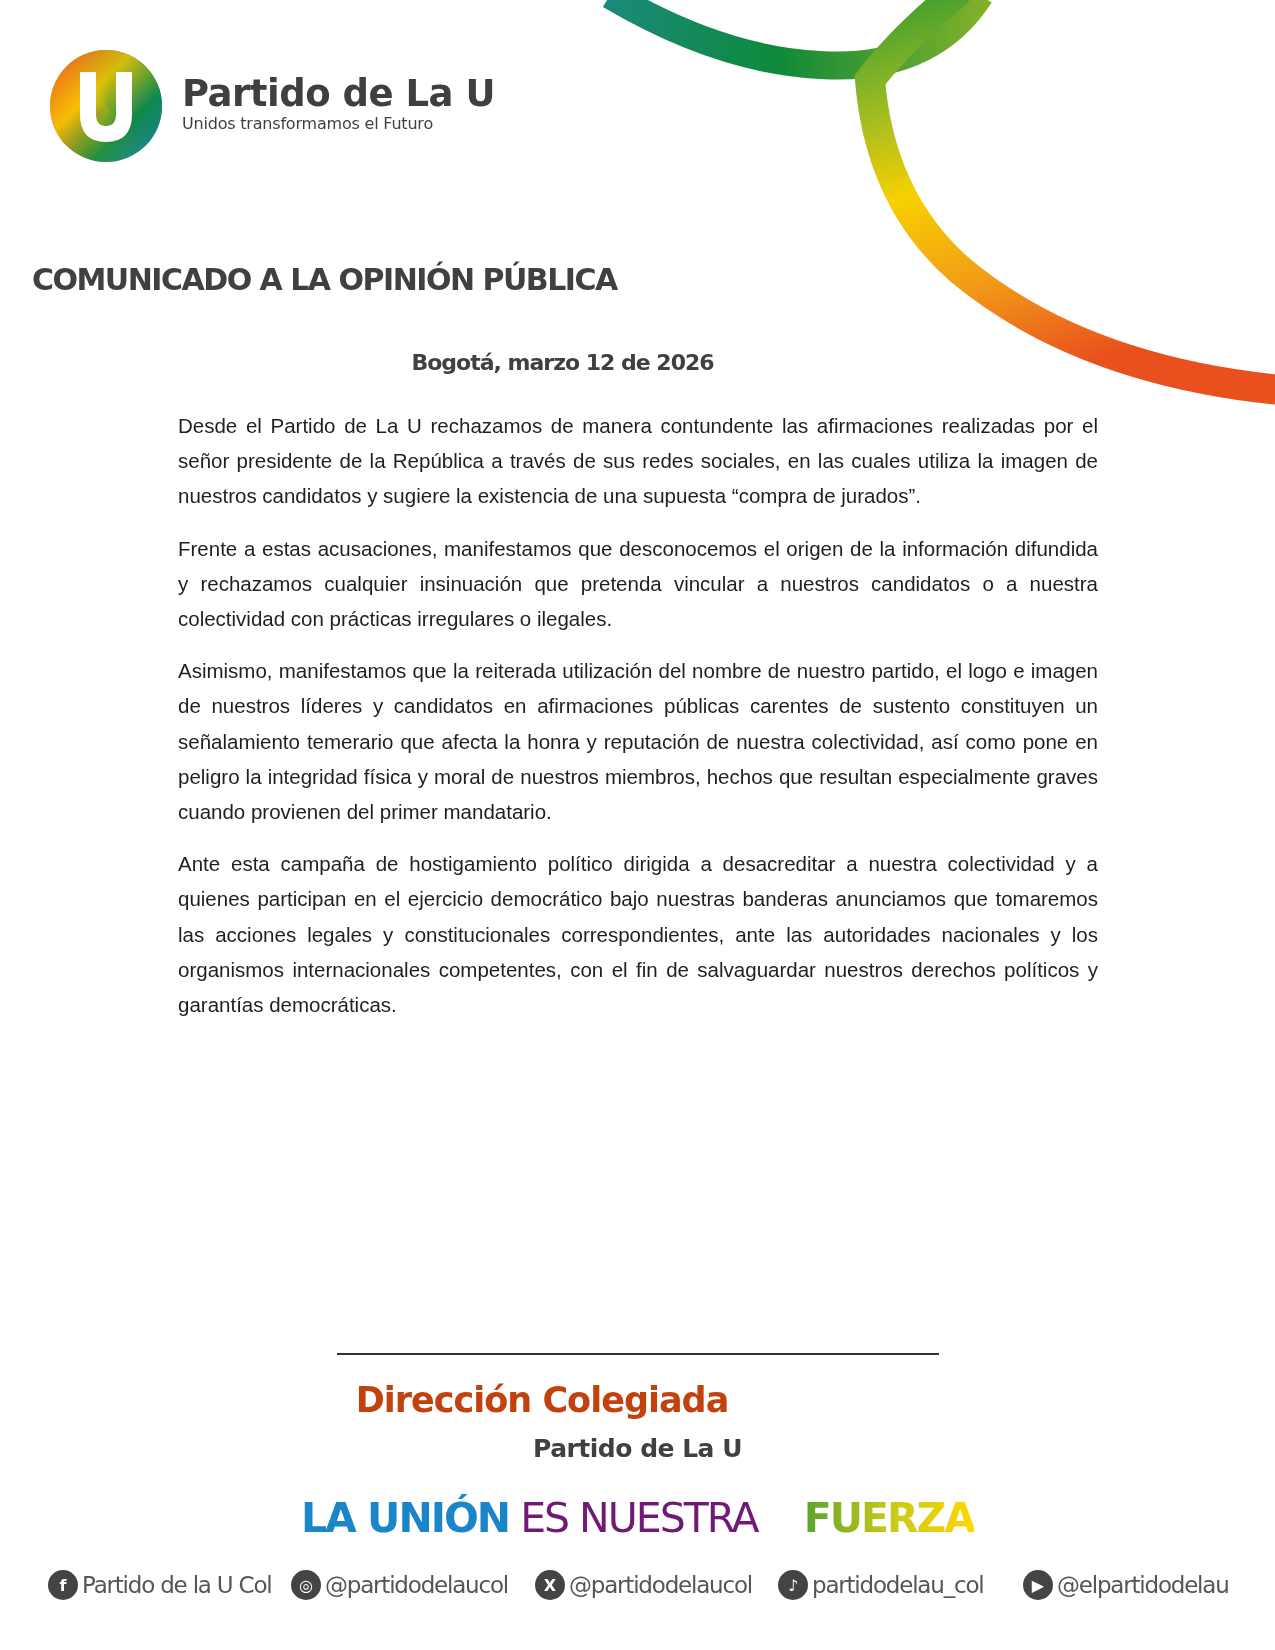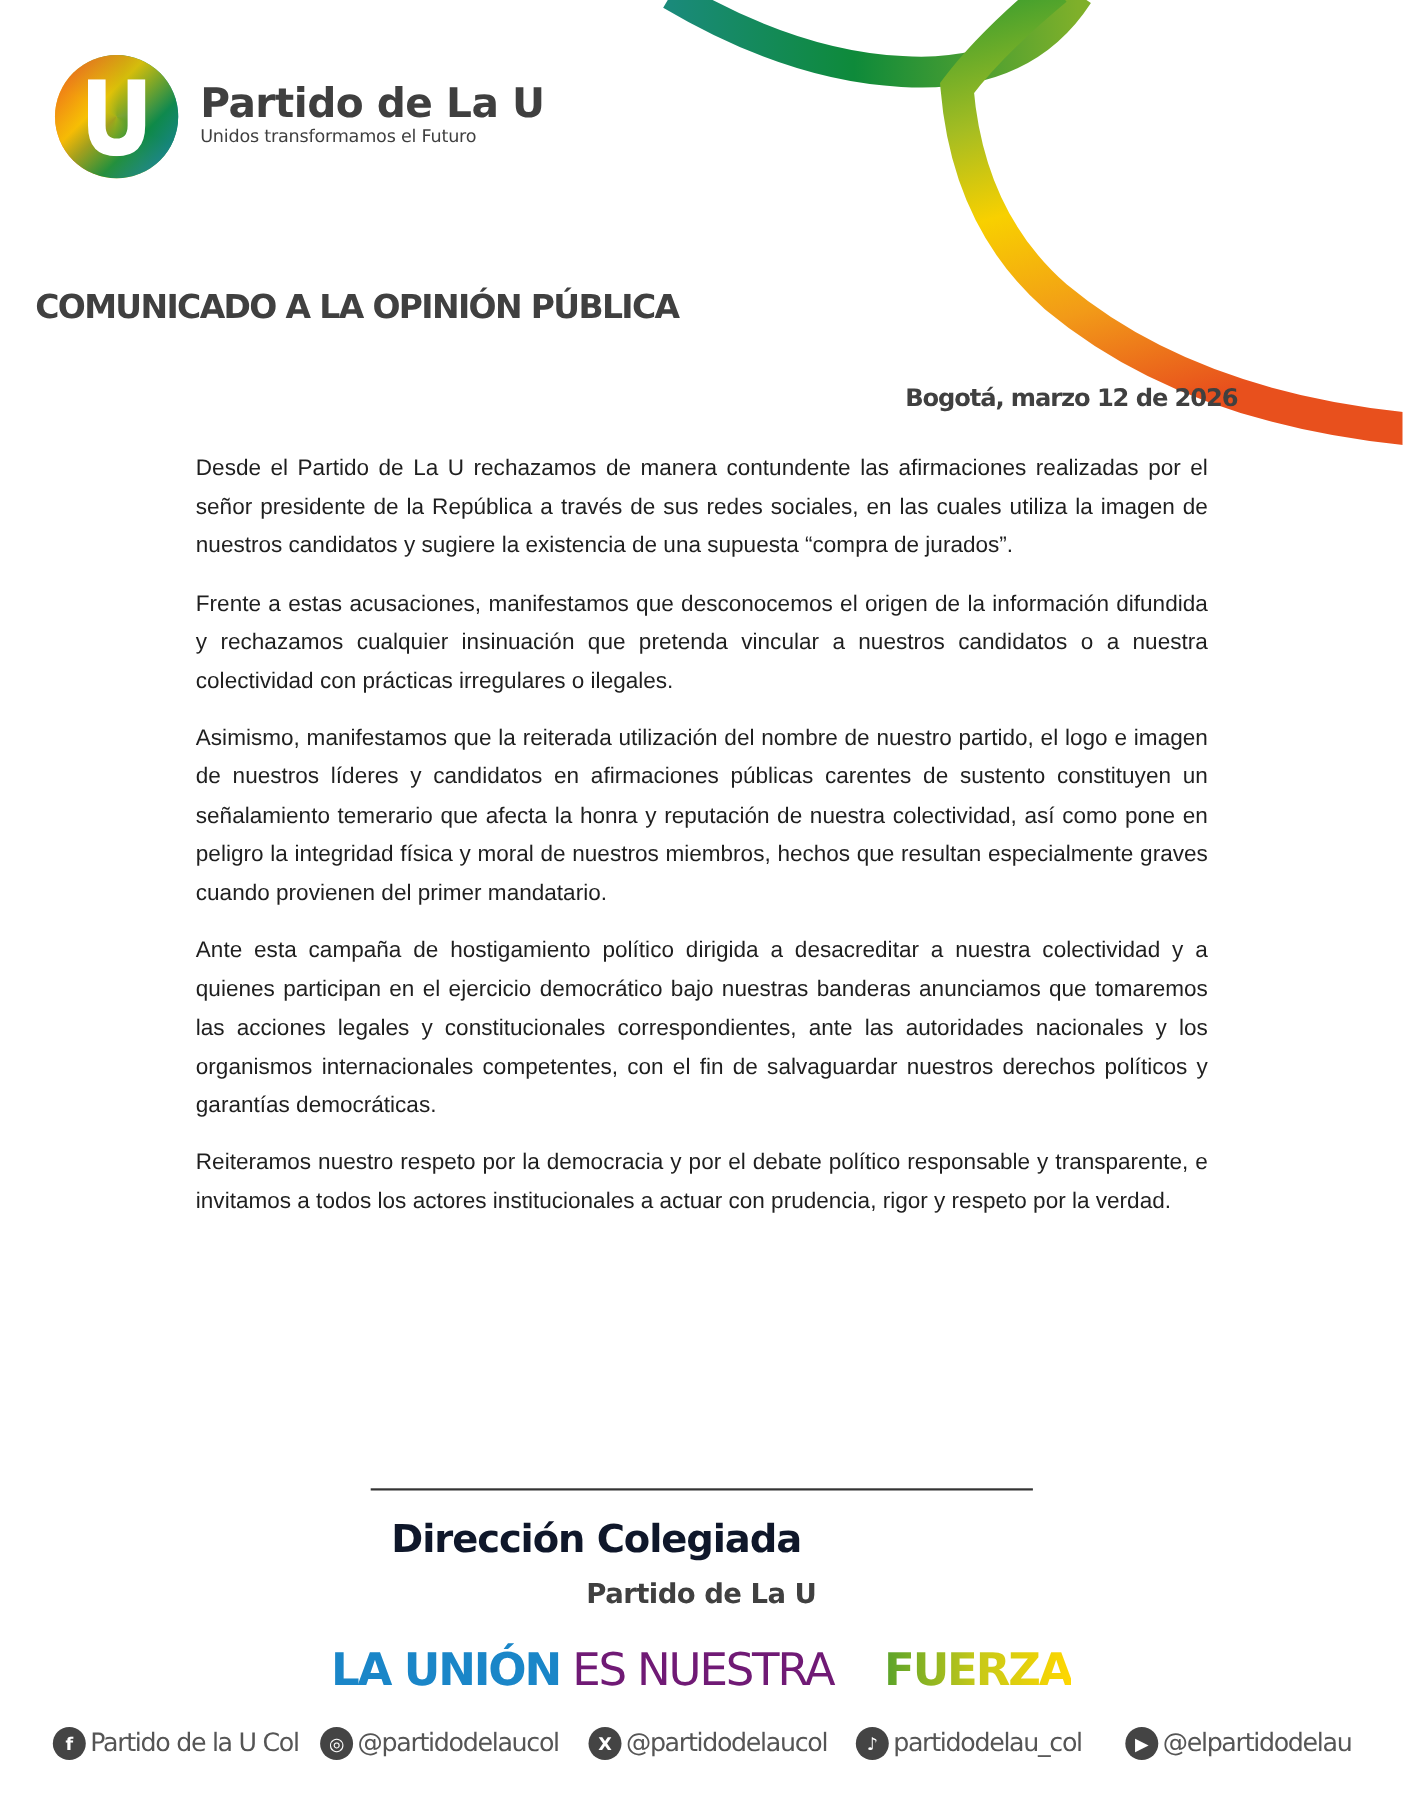--- a/index.html
+++ b/index.html
@@ -8,25 +8,25 @@
   .logo { position:absolute; left:50px; top:50px; display:flex; align-items:center; }
   .logo-circle { width:112px; height:112px; border-radius:50%; position:relative;
     background: conic-gradient(from 225deg, #e8412b, #f29a1d, #f7c600, #8ab62f, #0e8a43, #0f8a6a, #1f7fc2, #0e8a43, #9bbf2c, #f7c600, #e8412b); }
   .logo-circle::after { content:""; position:absolute; inset:0; border-radius:50%;
     background: linear-gradient(135deg, rgba(232,65,43,0.9) 0%, rgba(247,198,0,0.85) 38%, rgba(14,138,67,0.9) 68%, rgba(31,127,194,0.95) 100%); }
   .logo-u { position:absolute; left:26px; top:22px; width:60px; height:70px; z-index:2; }
   .logo-text { margin-left:20px; margin-top:-4px; }
   .logo-title { font-family:"DejaVu Sans", sans-serif; font-weight:bold; font-size:37px; color:#3f3f3f; letter-spacing:-0.5px; line-height:40px; }
   .logo-tagline { font-family:"DejaVu Sans", sans-serif; font-size:16px; color:#3f3f3f; line-height:20px; letter-spacing:-0.2px; }
   .title { position:absolute; left:0; width:1275px; top:262px; text-align:left; font-family:"DejaVu Sans", sans-serif; font-weight:bold; font-size:30px; color:#404040; letter-spacing:-1.5px;padding-left:32px; }
-  .date { position:absolute; left:0; width:1125px; top:350px; text-align:right; font-family:"DejaVu Sans", sans-serif; font-weight:bold; font-size:22px; color:#404040; letter-spacing:-1px; }
+  .date { position:absolute; left:0; width:1125px; top:350px; text-align:center; font-family:"DejaVu Sans", sans-serif; font-weight:bold; font-size:22px; color:#404040; letter-spacing:-1px; }
   .body { position:absolute; left:178px; top:408px; width:920px; font-family:"Liberation Sans", sans-serif; font-size:20.5px; line-height:35.2px; color:#1f1f1f; }
   .body p { margin:0 0 17px 0; text-align:justify; }
   .sig-line { position:absolute; left:337px; top:1353px; width:602px; height:2px; background:#333; }
-  .sig-name { position:absolute; left:0; width:1084px; top:1380px; text-align:center; font-family:"DejaVu Sans", sans-serif; font-weight:bold; font-size:35px; color:#0f172a; letter-spacing:-1px; }
+  .sig-name { position:absolute; left:0; width:1084px; top:1380px; text-align:center; font-family:"DejaVu Sans", sans-serif; font-weight:bold; font-size:35px; color:#c2410c; letter-spacing:-1px; }
   .sig-org { position:absolute; left:0; width:1275px; top:1434px; text-align:center; font-family:"DejaVu Sans", sans-serif; font-weight:bold; font-size:25px; color:#404040; letter-spacing:-0.5px; }
   .slogan { position:absolute; left:0; width:1275px; top:1495px; text-align:center; font-family:"DejaVu Sans", sans-serif; font-size:41px; line-height:46px; letter-spacing:-2px; }
   .slogan .s1 { font-weight:bold; color:#1a86c8; }
   .slogan .s2 { color:#701a75; font-weight:normal; }
   .slogan .s3 { font-weight:bold; background:linear-gradient(90deg,#5aa32a,#c7c919,#ffd700); -webkit-background-clip:text; background-clip:text; color:transparent;margin-left:35px; }
   .social { position:absolute; left:48px; top:1568px; width:1200px; height:34px; }
   .social-item { position:absolute; top:0; display:flex; align-items:center; height:34px; }
   .social-icon { width:30px; height:30px; border-radius:50%; background:#444; color:#fff; display:flex; align-items:center; justify-content:center; font-family:"DejaVu Sans", sans-serif; font-weight:bold; font-size:16px; margin-right:4px; }
   .social-label { font-family:"DejaVu Sans", sans-serif; font-size:23px; color:#555; letter-spacing:-1.2px; }
 </style>
@@ -65,21 +65,20 @@
 </div>
 
 <div class="title">COMUNICADO A LA OPINIÓN PÚBLICA</div>
 <div class="date">Bogotá, marzo 12 de 2026</div>
 
 <div class="body">
   <p>Desde el Partido de La U rechazamos de manera contundente las afirmaciones realizadas por el señor presidente de la República a través de sus redes sociales, en las cuales utiliza la imagen de nuestros candidatos y sugiere la existencia de una supuesta “compra de jurados”.</p>
   <p>Frente a estas acusaciones, manifestamos que desconocemos el origen de la información difundida y rechazamos cualquier insinuación que pretenda vincular a nuestros candidatos o a nuestra colectividad con prácticas irregulares o ilegales.</p>
   <p>Asimismo, manifestamos que la reiterada utilización del nombre de nuestro partido, el logo e imagen de nuestros líderes y candidatos en afirmaciones públicas carentes de sustento constituyen un señalamiento temerario que afecta la honra y reputación de nuestra colectividad, así como pone en peligro la integridad física y moral de nuestros miembros, hechos que resultan especialmente graves cuando provienen del primer mandatario.</p>
   <p>Ante esta campaña de hostigamiento político dirigida a desacreditar a nuestra colectividad y a quienes participan en el ejercicio democrático bajo nuestras banderas anunciamos que tomaremos las acciones legales y constitucionales correspondientes, ante las autoridades nacionales y los organismos internacionales competentes, con el fin de salvaguardar nuestros derechos políticos y garantías democráticas.</p>
-  <p>Reiteramos nuestro respeto por la democracia y por el debate político responsable y transparente, e invitamos a todos los actores institucionales a actuar con prudencia, rigor y respeto por la verdad.</p>
 </div>
 
 <div class="sig-line"></div>
 <div class="sig-name">Dirección Colegiada</div>
 <div class="sig-org">Partido de La U</div>
 
 <div class="slogan">
   <span class="s1">LA UNIÓN</span><span class="s2"> ES NUESTRA </span><span class="s3">FUERZA</span>
 </div>
 

